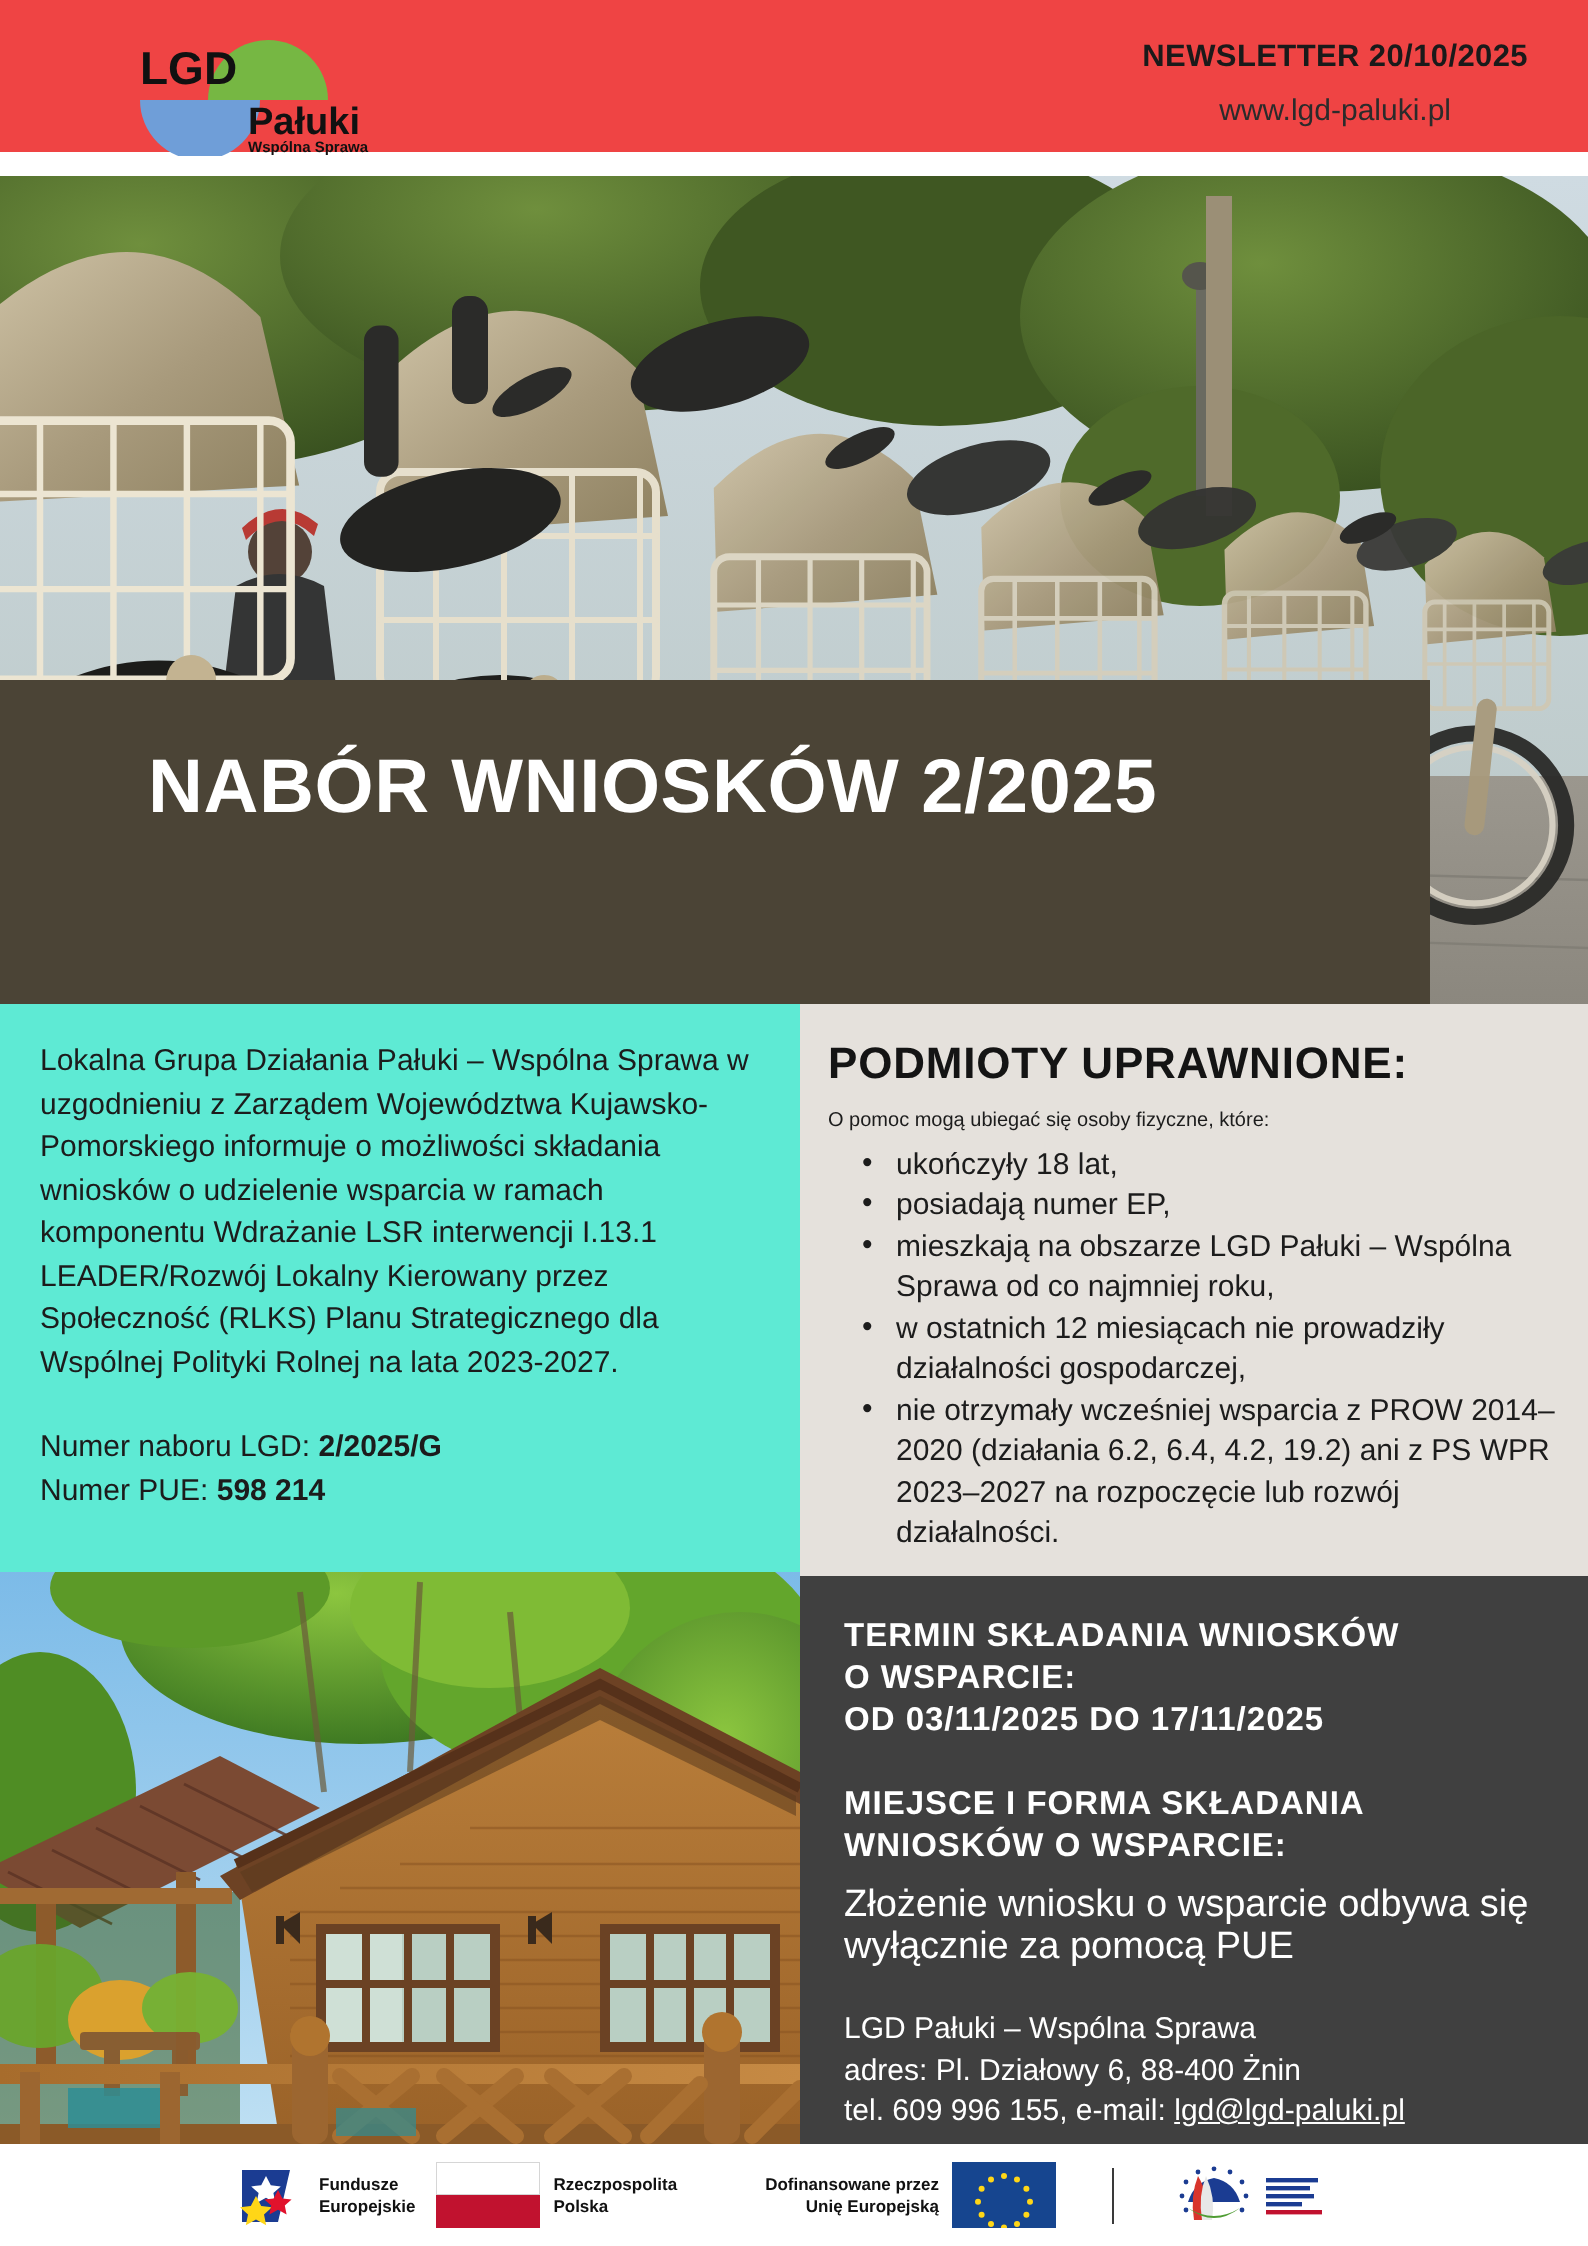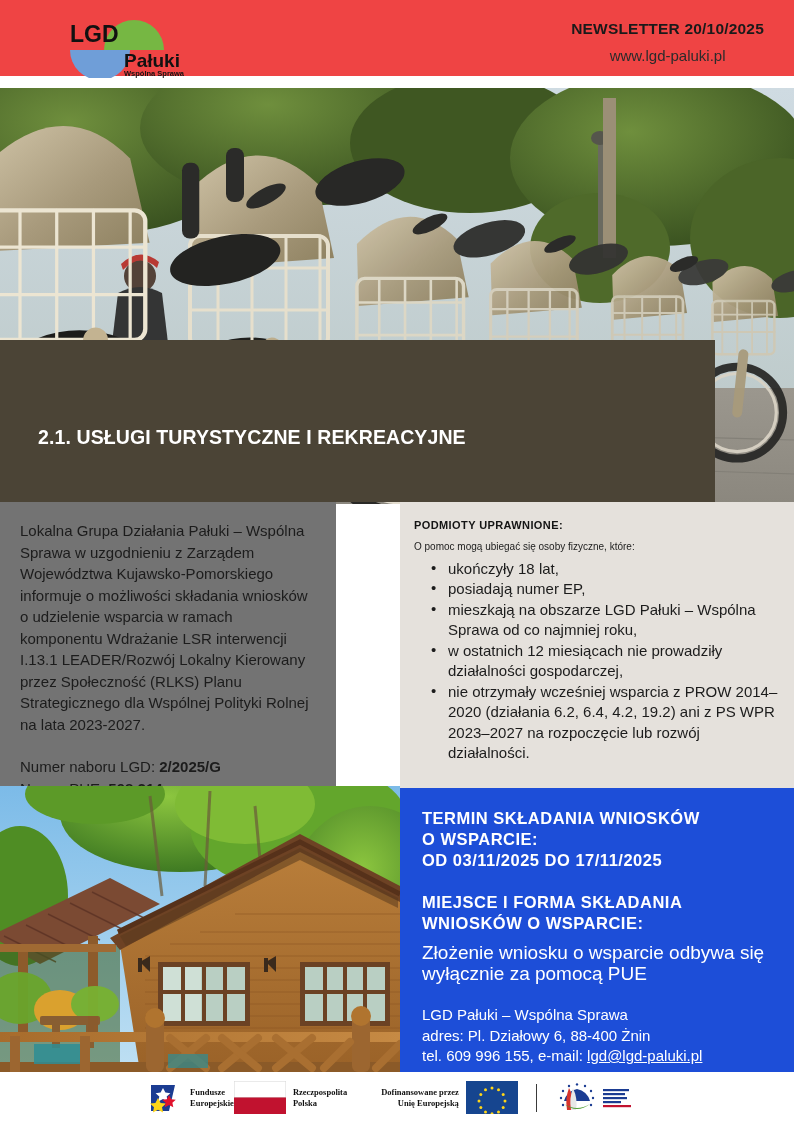--- a/index.html
+++ b/index.html
@@ -36,69 +36,69 @@
     letter-spacing:.3px; white-space:nowrap;
   }
   .titleband h2 {
     position:absolute; left:38px; top:86px;
     font-size:19.5px; font-weight:bold; color:#fff;
     letter-spacing:.1px; white-space:nowrap;
   }
 
   
   .leftcol {
-    position:absolute; left:0; top:502px; width:336px; height:284px;
-    background:#737373; padding:18px 22px 16px 20px;
+    position:absolute; left:0; top:502px; width:400px; height:284px;
+    background:#5eead4; padding:18px 22px 16px 20px;
   }
   .body-text { font-size:15px; line-height:21.5px; color:#1c1c1c; }
   .nums { margin-top:21px; font-size:15px; line-height:21.5px; color:#1c1c1c; }
   .nums b { font-weight:bold; }
 
   
   .rightcol {
     position:absolute; left:400px; top:502px; width:394px; height:286px;
     background:#e5e1dc; padding:17px 16px 0 14px;
   }
   .rc-head {
-    font-size:11px; font-weight:bold; color:#141414;
+    font-size:22px; font-weight:bold; color:#141414;
     letter-spacing:.4px; margin-bottom:6px;
   }
   .rc-intro { font-size:10px; line-height:20.5px; color:#1c1c1c; }
   .rc-list { margin:1px 0 4px 0; padding-left:0; list-style:none; }
   .rc-list li {
     font-size:15px; line-height:20.5px; color:#1c1c1c;
     position:relative; padding-left:34px; margin-bottom:0px;
   }
   .rc-list li:before {
     content:"\2022"; position:absolute; left:17px; top:-1px; font-size:15px; color:#1c1c1c;
   }
 
   
   .cabin { position:absolute; left:0; top:786px; width:400px; height:286px; overflow:hidden; }
   .cabin svg { display:block; }
 
   
   .brownpanel {
     position:absolute; left:400px; top:788px; width:394px; height:284px;
-    background:#1d4ed8; padding:20px 14px 0 22px; color:#fff;
+    background:#404040; padding:20px 14px 0 22px; color:#fff;
   }
   .bp-head {
     font-size:16.5px; font-weight:bold; letter-spacing:.5px; line-height:21px;
   }
   .bp-head2 {
     font-size:16.5px; font-weight:bold; letter-spacing:.5px; line-height:21px; margin-top:21px;
   }
   .bp-text { font-size:19px; line-height:20.5px; margin-top:9px; }
   .bp-contact { font-size:15px; line-height:20.5px; margin-top:21px; }
   .bp-contact .mail { text-decoration:underline; }
 
   
   .footer {
     position:absolute; left:0; top:1072px; width:794px; height:51px;
-    background:#fff; display:flex; align-items:center; justify-content:center; gap:0px;font-family:Liberation Serif, serif;
+    background:#fff; display:flex; align-items:center; justify-content:center; gap:10px;
   }
   .flogo { display:flex; align-items:center; gap:7px; }
   .flogo-cap { font-size:8.5px; line-height:11px; color:#111; font-weight:bold; white-space:pre-line; }
   .flogo-cap.r { text-align:right; }
   .fdivider { width:1px; height:28px; background:#3a3a3a; margin:0 18px; }
 </style>
 </head>
 <body>
 
 <div class="page">
@@ -287,21 +287,21 @@
           <ellipse cx="266" cy="108" rx="22" ry="8" transform="rotate(-28 266 108)"></ellipse>
           <ellipse cx="430" cy="136" rx="19" ry="7" transform="rotate(-26 430 136)"></ellipse>
           <ellipse cx="560" cy="156" rx="17" ry="6" transform="rotate(-24 560 156)"></ellipse>
           <ellipse cx="684" cy="176" rx="15" ry="6" transform="rotate(-22 684 176)"></ellipse>
         </g>
       </g>
     </svg>
   </div>
 
   <div class="titleband">
-    <h2>2.1. USŁUGI TURYSTYCZNE I REKREACYJNE</h2>
+    <h1>NABÓR WNIOSKÓW 2/2025</h1>
   </div>
 
   <div class="leftcol">
     <div class="body-text">Lokalna Grupa Działania Pałuki – Wspólna Sprawa w uzgodnieniu z Zarządem Województwa Kujawsko-Pomorskiego informuje o możliwości składania wniosków o udzielenie wsparcia w ramach komponentu Wdrażanie LSR interwencji I.13.1 LEADER/Rozwój Lokalny Kierowany przez Społeczność (RLKS) Planu Strategicznego dla Wspólnej Polityki Rolnej na lata 2023-2027.</div>
     <div class="nums">
       <div>
         <span>Numer naboru LGD: </span><b>2/2025/G</b>
       </div>
       <div>
         <span>Numer PUE: </span><b>598 214</b>

